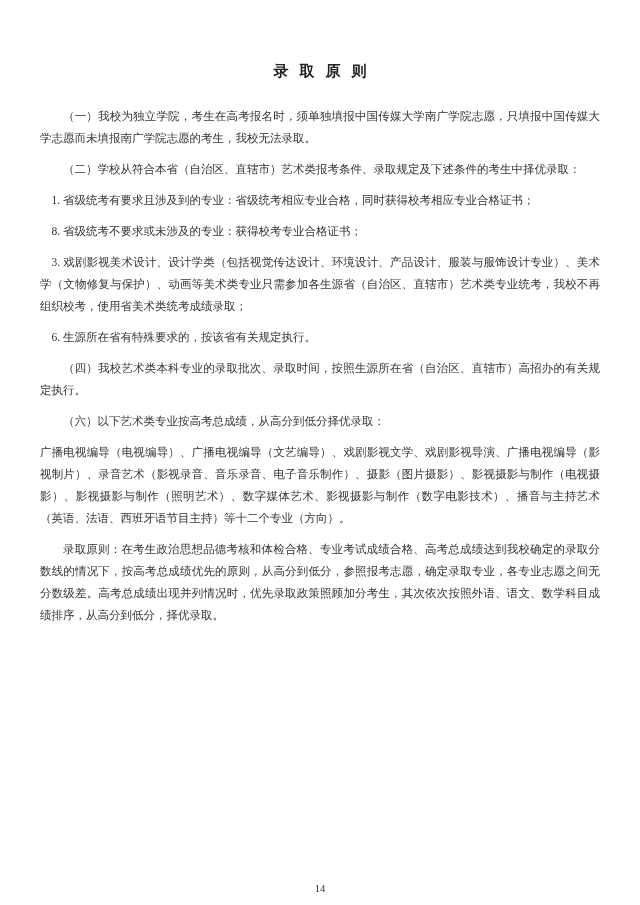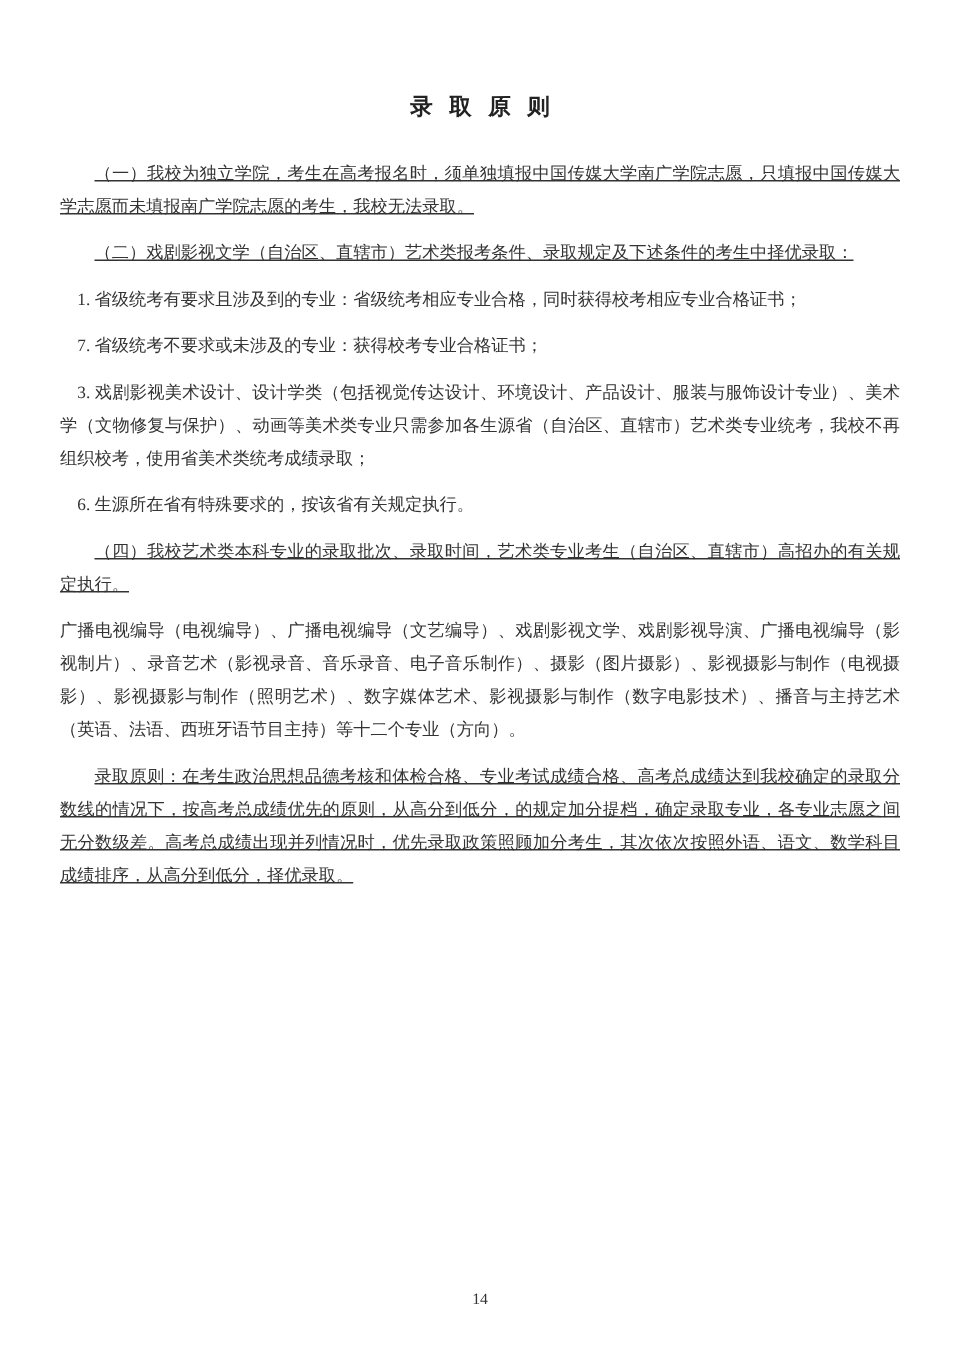--- a/index.html
+++ b/index.html
@@ -29,47 +29,48 @@
     text-indent: 11px; 
     white-space: nowrap;
   }
   .body-text p {
     margin: 0 0 9px 0;
     font-size: 11.5px;
     line-height: 22px;
     text-align: justify;
     color: #333333;
   }
-  .indent-2 { text-indent: 2em; text-decoration: underline; }
+  .indent-2 { text-indent: 2em; }
   .indent-1 { text-indent: 1em; }
   .indent-0 { text-indent: 0; }
   .page-number {
     position: absolute;
     left: 0;
     right: 0;
-    bottom: 49px;
+    bottom: 27px;
     text-align: center;
     font-size: 10.5px;
     color: #333333;
   }
 </style>
 </head>
 <body>
 
 <div class="page">
 
   <h1 class="doc-title">录取原则</h1>
 
   <div class="body-text">
     <p class="indent-2">（一）我校为独立学院，考生在高考报名时，须单独填报中国传媒大学南广学院志愿，只填报中国传媒大学志愿而未填报南广学院志愿的考生，我校无法录取。</p>
-    <p class="indent-2">（二）戏剧影视文学（自治区、直辖市）艺术类报考条件、录取规定及下述条件的考生中择优录取：</p>
+    <p class="indent-2">（二）学校从符合本省（自治区、直辖市）艺术类报考条件、录取规定及下述条件的考生中择优录取：</p>
     <p class="indent-1">1. 省级统考有要求且涉及到的专业：省级统考相应专业合格，同时获得校考相应专业合格证书；</p>
-    <p class="indent-1">7. 省级统考不要求或未涉及的专业：获得校考专业合格证书；</p>
+    <p class="indent-1">8. 省级统考不要求或未涉及的专业：获得校考专业合格证书；</p>
     <p class="indent-1">3. 戏剧影视美术设计、设计学类（包括视觉传达设计、环境设计、产品设计、服装与服饰设计专业）、美术学（文物修复与保护）、动画等美术类专业只需参加各生源省（自治区、直辖市）艺术类专业统考，我校不再组织校考，使用省美术类统考成绩录取；</p>
     <p class="indent-1">6. 生源所在省有特殊要求的，按该省有关规定执行。</p>
-    <p class="indent-2">（四）我校艺术类本科专业的录取批次、录取时间，艺术类专业考生（自治区、直辖市）高招办的有关规定执行。</p>
+    <p class="indent-2">（四）我校艺术类本科专业的录取批次、录取时间，按照生源所在省（自治区、直辖市）高招办的有关规定执行。</p>
+    <p class="indent-2">（六）以下艺术类专业按高考总成绩，从高分到低分择优录取：</p>
     <p class="indent-0">广播电视编导（电视编导）、广播电视编导（文艺编导）、戏剧影视文学、戏剧影视导演、广播电视编导（影视制片）、录音艺术（影视录音、音乐录音、电子音乐制作）、摄影（图片摄影）、影视摄影与制作（电视摄影）、影视摄影与制作（照明艺术）、数字媒体艺术、影视摄影与制作（数字电影技术）、播音与主持艺术（英语、法语、西班牙语节目主持）等十二个专业（方向）。</p>
-    <p class="indent-2">录取原则：在考生政治思想品德考核和体检合格、专业考试成绩合格、高考总成绩达到我校确定的录取分数线的情况下，按高考总成绩优先的原则，从高分到低分，的规定加分提档，确定录取专业，各专业志愿之间无分数级差。高考总成绩出现并列情况时，优先录取政策照顾加分考生，其次依次按照外语、语文、数学科目成绩排序，从高分到低分，择优录取。</p>
+    <p class="indent-2">录取原则：在考生政治思想品德考核和体检合格、专业考试成绩合格、高考总成绩达到我校确定的录取分数线的情况下，按高考总成绩优先的原则，从高分到低分，参照报考志愿，确定录取专业，各专业志愿之间无分数级差。高考总成绩出现并列情况时，优先录取政策照顾加分考生，其次依次按照外语、语文、数学科目成绩排序，从高分到低分，择优录取。</p>
   </div>
 
   <div class="page-number">14</div>
 
 </div>
 
 </body></html>

